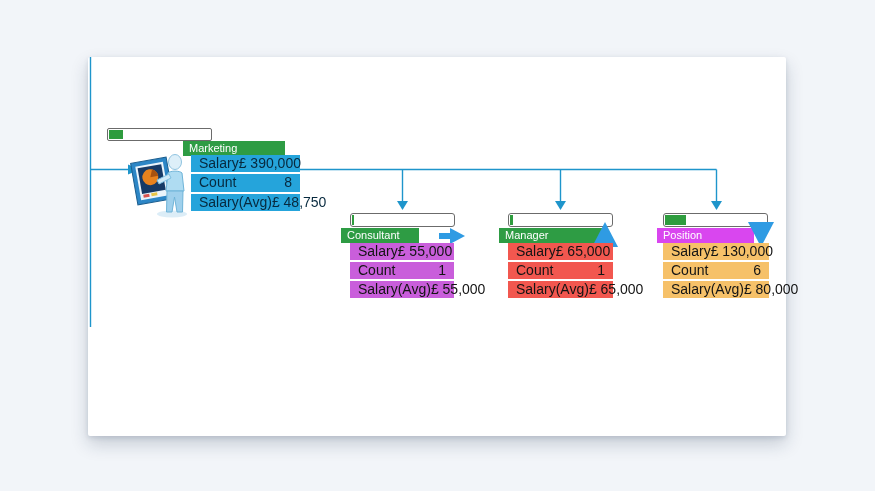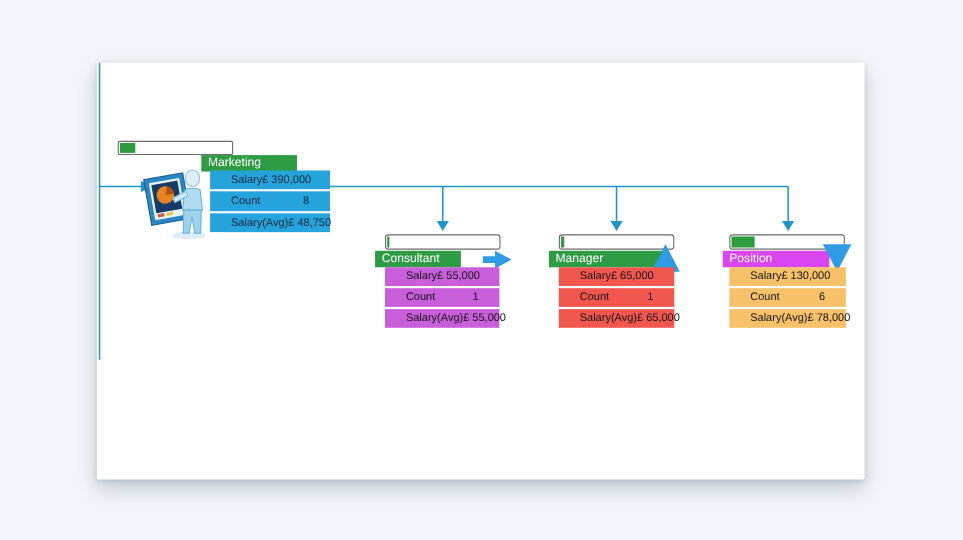--- a/index.html
+++ b/index.html
@@ -14,31 +14,31 @@
 
   .pbar{position:absolute;height:14px;background:#FFFFFF;border:1px solid #6B6B6B;
         border-radius:3px;box-sizing:border-box;}
   .pbar .fill{position:absolute;left:1px;top:1px;bottom:1px;}
 
   .hdr{position:absolute;height:15px;line-height:15px;color:#FFFFFF;font-size:11px;
        padding-left:6px;box-sizing:border-box;white-space:nowrap;overflow:hidden;}
 
   .tbl{position:absolute;}
   .row{height:17px;line-height:17px;display:flex;justify-content:space-between;
-       padding:0 19px;font-size:10px;border-bottom:2px solid #FFFFFF;text-align:center;}
+       padding:0 8px;font-size:14px;border-bottom:2px solid #FFFFFF;text-align:center;}
   .row:last-child{border-bottom:none;}
   .row .lbl{white-space:nowrap;}
   .row .val{white-space:nowrap;}
   .tb-marketing .row{color:#07293E;}
   .tb-consultant .row,.tb-manager .row,.tb-position .row{color:#141414;}
   .tb-marketing .row{height:17.3px;line-height:17.3px;}
 
   
   .pb-marketing{left:107px;top:128px;width:105px;height:13px;border-radius:2px;}
-  .hd-marketing{left:183px;top:141px;width:87px;}
+  .hd-marketing{left:183px;top:141px;width:102px;}
   .tb-marketing{left:191px;top:155px;width:109px;}
   
   .pb-consultant{left:350px;top:213px;width:105px;}
   .hd-consultant{left:341px;top:228px;width:78px;}
   .tb-consultant{left:350px;top:243px;width:104px;}
   
   .pb-manager{left:508px;top:213px;width:105px;}
   .hd-manager{left:499px;top:228px;width:109px;}
   .tb-manager{left:508px;top:243px;width:105px;}
   
@@ -165,16 +165,16 @@
     <div class="row" style="background: rgb(246, 193, 105);">
       <span class="lbl">Salary</span>
       <span class="val">£ 130,000</span>
     </div>
     <div class="row" style="background: rgb(246, 193, 105);">
       <span class="lbl">Count</span>
       <span class="val">6</span>
     </div>
     <div class="row" style="background: rgb(246, 193, 105);">
       <span class="lbl">Salary(Avg)</span>
-      <span class="val">£ 78,000</span>
+      <span class="val">£ 80,000</span>
     </div>
   </div>
 </div>
 
 </body></html>

